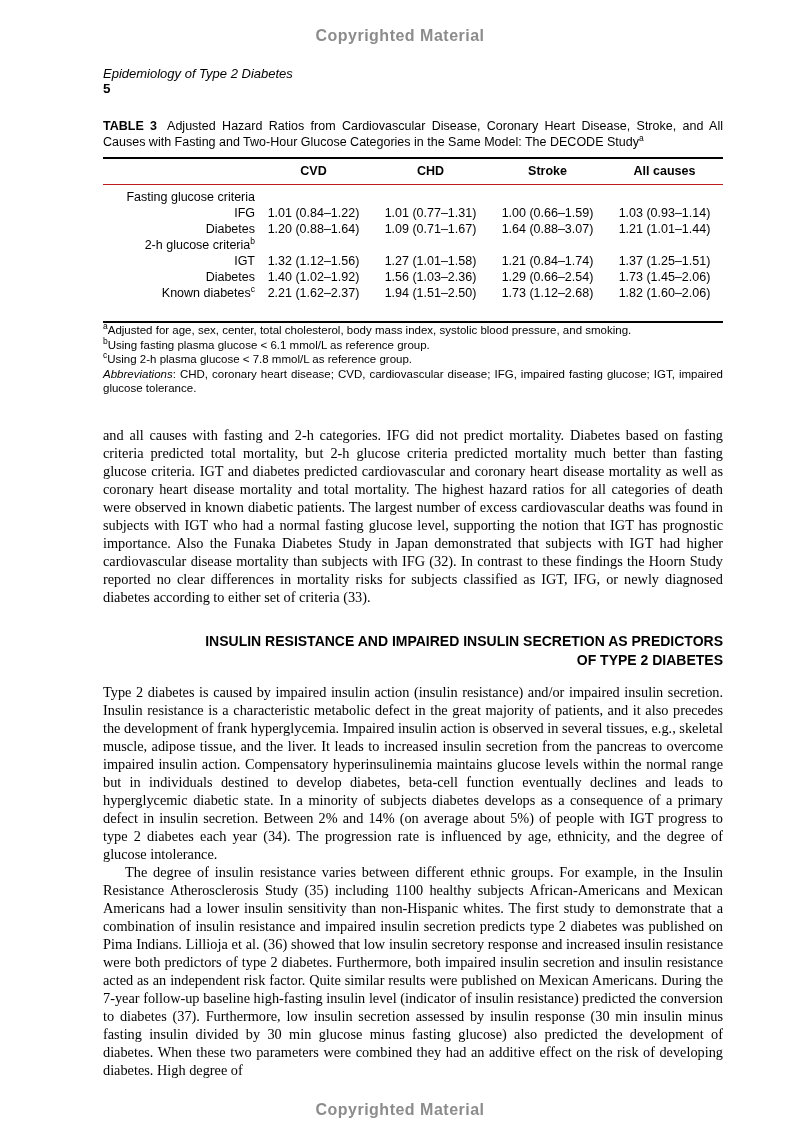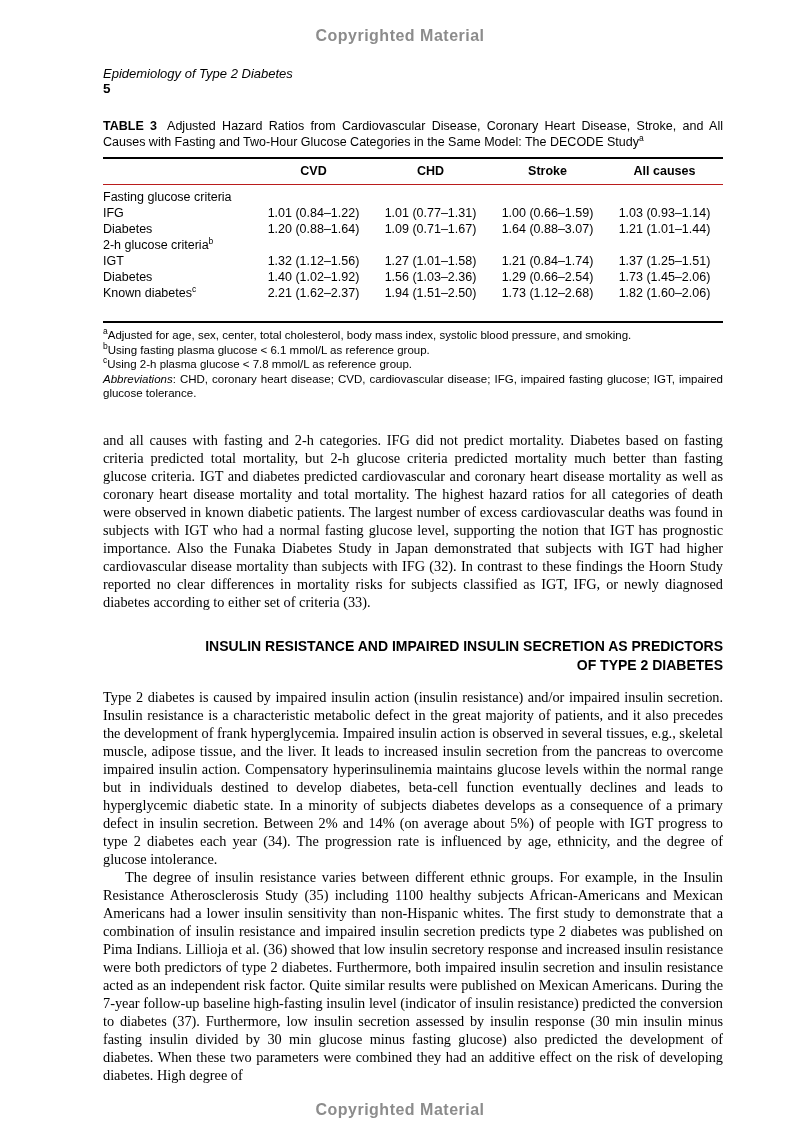--- a/index.html
+++ b/index.html
@@ -58,28 +58,27 @@
     padding: 5px 0 6px 0;
     font-size: 12.5px;
   }
   table.data-table th.label-col { width: 152px; }
   table.data-table td {
     text-align: center;
     padding: 0;
     line-height: 16px;
     white-space: nowrap;
   }
-  table.data-table td.row-label { text-align: left; }
+  table.data-table td.row-label { text-align: right; }
   table.data-table tr.first-row td { padding-top: 4px; }
   table.data-table tr.last-row td { padding-bottom: 20px; }
 
   .footnotes {
     font-size: 11.5px;
     line-height: 14.5px;
-    margin-top: 5px;
   }
   .footnotes .fn { text-align: left; }
   .footnotes .fn-abbrev { text-align: justify; }
   .footnotes .abbrev-label { font-style: italic; }
 
   .body-copy {
     margin: 30px 77px 0 103px;
     font-family: "Liberation Serif", serif;
     font-size: 14.3px;
     line-height: 18px;

